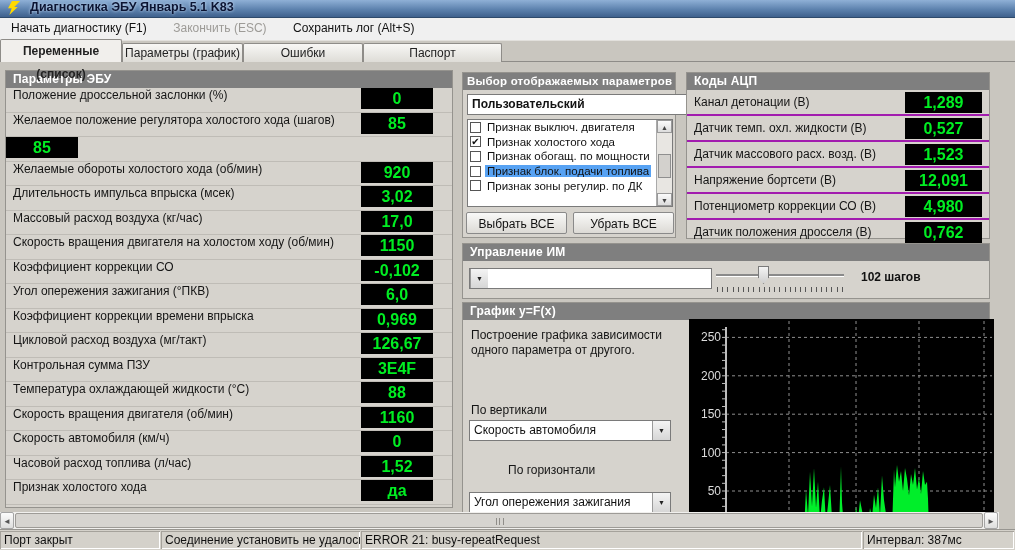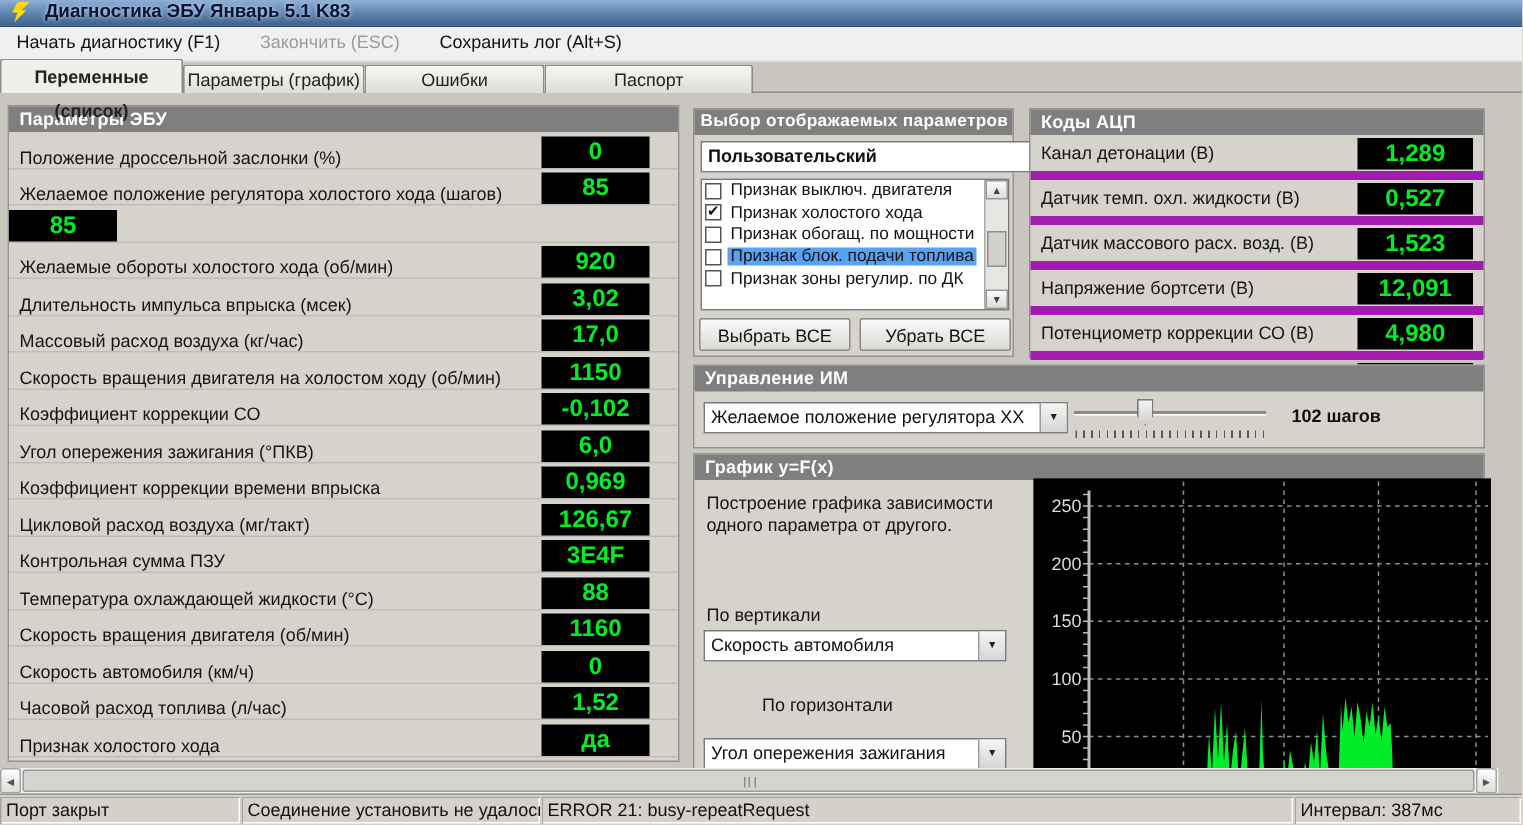--- a/index.html
+++ b/index.html
@@ -30,21 +30,21 @@
   .tab.active{height:23px;line-height:23px;font-weight:bold;background:#f1efec;z-index:3;}
 
   
   .content{position:absolute;left:0;top:62px;width:995px;height:450px;background:#c9c6bf;overflow:hidden;}
   .panel{position:absolute;background:#d6d3cd;border:1px solid #95938e;box-sizing:border-box;}
   .phead{height:17px;line-height:17px;background:#7f7f7f;color:#fff;font-size:12px;font-weight:bold;
     padding-left:7px;letter-spacing:.2px;white-space:nowrap;overflow:hidden;}
 
   
   #ecu-panel{left:5px;top:8px;width:448px;height:438px;}
-  .prow{height:23.5px;display:flex;align-items:flex-end;border-bottom:1px solid #bfbcb6;}
+  .prow{height:23.5px;display:flex;align-items:flex-start;border-bottom:1px solid #bfbcb6;}
   .plabel{flex:1;font-size:12px;color:#151515;padding-left:7px;white-space:nowrap;overflow:hidden;}
   .val-box{background:#000;color:#00ee22;font-weight:bold;text-align:center;
     font-family:"Liberation Sans",sans-serif;}
   .prow .val-box{width:72px;height:21px;line-height:21px;font-size:16px;margin-right:19px;}
 
   
   #select-panel{left:462px;top:10px;width:214px;height:166px;}
   #select-panel .phead{font-size:11.5px;padding-left:4px;}
   .dd{display:flex;background:#fff;border:1px solid #7a7a7a;height:21px;box-sizing:border-box;}
   .dd .txt{flex:1;font-size:12px;line-height:19px;padding-left:4px;white-space:nowrap;overflow:hidden;color:#111;}
@@ -66,21 +66,21 @@
   .lsthumb{position:absolute;top:34px;left:1px;width:13px;height:24px;background:#d3d1cd;
     border:1px solid #8f8f8f;box-sizing:border-box;}
 
   .btn{position:absolute;height:22px;line-height:22px;text-align:center;font-size:12px;color:#111;
     background:linear-gradient(#f9f9f8,#dcdad5);border:1px solid #8a8a8a;box-sizing:border-box;border-radius:2px;}
   #btn-select-all{left:3px;top:139px;width:101px;}
   #btn-clear-all{left:110px;top:139px;width:101px;}
 
   
   #adc-panel{left:686px;top:10px;width:304px;height:167px;}
-  .adcrow{height:24px;display:flex;align-items:center;border-bottom:6px solid #a21caf;}
+  .adcrow{height:24px;display:flex;align-items:center;border-bottom:2px solid #a21caf;}
   .adcrow .plabel{padding-left:7px;}
   .adcrow .val-box{width:77px;height:21px;line-height:21px;font-size:16px;margin-right:7px;}
 
   
   #actuator-panel{left:462px;top:181px;width:528px;height:56px;}
   #actuator-dd{position:absolute;left:6px;top:24px;width:243px;}
   .slider{position:absolute;left:253px;top:21px;width:128px;height:32px;}
   .slider .track{position:absolute;left:0;top:9px;width:128px;height:2px;background:#8a8a8a;box-shadow:0 1px 0 #fff;}
   .slider .thumb{position:absolute;left:42px;top:1px;width:11px;height:18px;
     background:linear-gradient(#f4f4f4,#cfcfcf);border:1px solid #7a7a7a;box-sizing:border-box;
@@ -273,21 +273,20 @@
         </div>
       <div class="adcrow">
           <span class="plabel">Датчик положения дросселя (В)</span>
           <span class="val-box">0,762</span>
         </div>
     </div>
 
     <div class="panel" id="actuator-panel">
       <div class="phead">Управление ИМ</div>
       <div class="dd" id="actuator-dd">
-        <span class="txt">Желаемое положение регулятора ХХ</span>
         <span class="ddbtn">▼</span>
       </div>
       <div class="slider">
         <div class="track"></div>
         <div class="thumb"></div>
         <div class="ticks"></div>
       </div>
       <span class="steps">102 шагов</span>
     </div>
 

